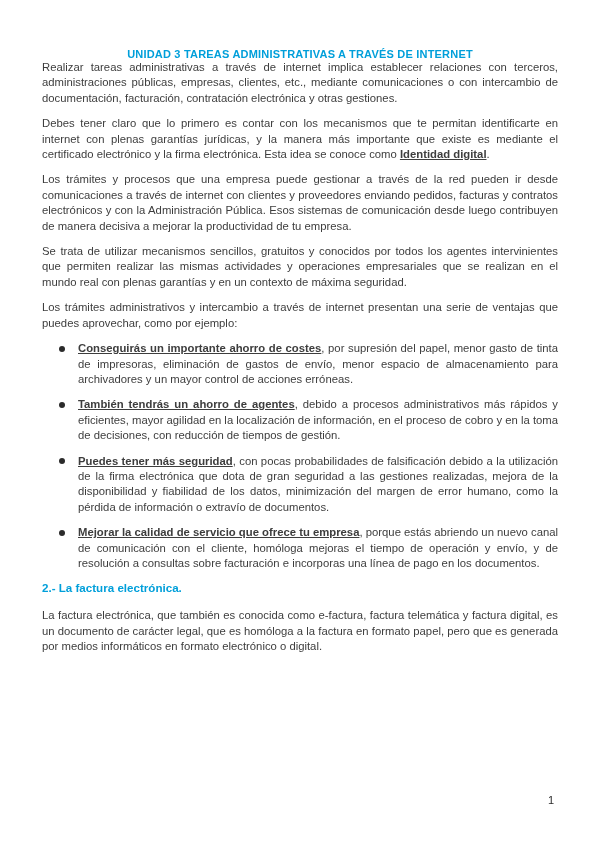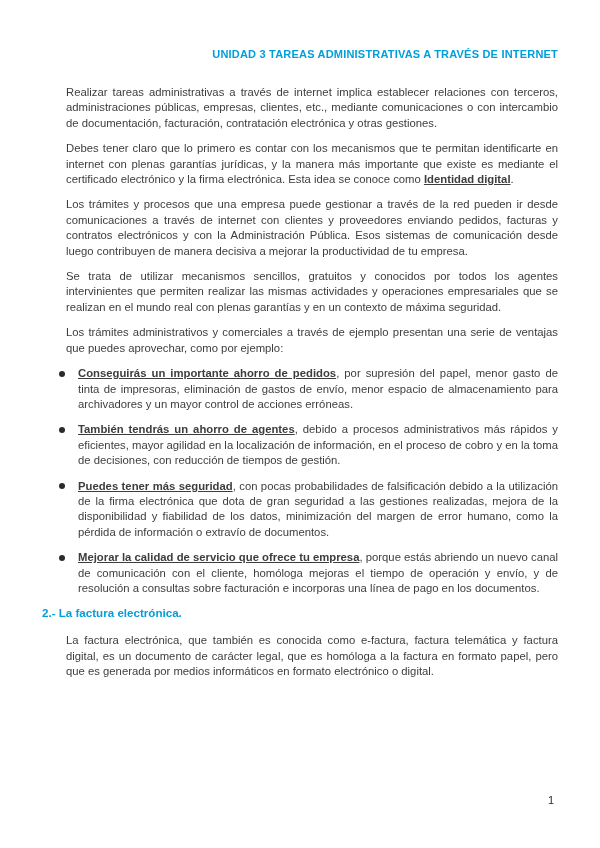--- a/index.html
+++ b/index.html
@@ -14,30 +14,28 @@
     height: 848px;
     background: #ffffff;
     padding: 48px 42px 0 42px;
     color: var(--text, #3d3d3d);
     overflow: hidden;
   }
   .doc-title {
     color: var(--accent, #009fda);
     font-size: 11px;
     font-weight: 700;
-    text-align: right;
+    text-align: center;
     letter-spacing: 0.2px;
-    margin-bottom: 25px;
   }
   .para {
     font-size: 11.3px;
     line-height: 15.4px;
     text-align: justify;
     margin-bottom: 10px;
-    margin-left: 24px;
   }
   .para strong, .bullet strong { font-weight: 700; text-decoration: underline; }
   .bullets {
     list-style: none;
     margin: 2px 0 0 0;
   }
   .bullet {
     position: relative;
     padding-left: 36px;
     font-size: 11.3px;
@@ -77,24 +75,24 @@
 
   <p class="para">Realizar tareas administrativas a través de internet implica establecer relaciones con terceros, administraciones públicas, empresas, clientes, etc., mediante comunicaciones o con intercambio de documentación, facturación, contratación electrónica y otras gestiones.</p>
 
   <p class="para"><span>Debes tener claro que lo primero es contar con los mecanismos que te permitan identificarte en internet con plenas garantías jurídicas, y la manera más importante que existe es mediante el certificado electrónico y la firma electrónica. Esta idea se conoce como </span><strong>Identidad digital</strong><span>.</span></p>
 
   <p class="para">Los trámites y procesos que una empresa puede gestionar a través de la red pueden ir desde comunicaciones a través de internet con clientes y proveedores enviando pedidos, facturas y contratos electrónicos y con la Administración Pública. Esos sistemas de comunicación desde luego contribuyen de manera decisiva a mejorar la productividad de tu empresa.</p>
 
   <p class="para">Se trata de utilizar mecanismos sencillos, gratuitos y conocidos por todos los agentes intervinientes que permiten realizar las mismas actividades y operaciones empresariales que se realizan en el mundo real con plenas garantías y en un contexto de máxima seguridad.</p>
 
 
-  <p class="para">Los trámites administrativos y comerciales a través de ejemplo presentan una serie de ventajas que puedes aprovechar, como por ejemplo:</p>
+  <p class="para">Los trámites administrativos y intercambio a través de internet presentan una serie de ventajas que puedes aprovechar, como por ejemplo:</p>
 
   <ul class="bullets">
-    <li class="bullet"><span class="bullet-dot"></span><strong>Conseguirás un importante ahorro de pedidos</strong><span>, por supresión del papel, menor gasto de tinta de impresoras, eliminación de gastos de envío, menor espacio de almacenamiento para archivadores y un mayor control de acciones erróneas.</span></li>
+    <li class="bullet"><span class="bullet-dot"></span><strong>Conseguirás un importante ahorro de costes</strong><span>, por supresión del papel, menor gasto de tinta de impresoras, eliminación de gastos de envío, menor espacio de almacenamiento para archivadores y un mayor control de acciones erróneas.</span></li>
     <li class="bullet"><span class="bullet-dot"></span><strong>También tendrás un ahorro de agentes</strong><span>, debido a procesos administrativos más rápidos y eficientes, mayor agilidad en la localización de información, en el proceso de cobro y en la toma de decisiones, con reducción de tiempos de gestión.</span></li>
     <li class="bullet"><span class="bullet-dot"></span><strong>Puedes tener más seguridad</strong><span>, con pocas probabilidades de falsificación debido a la utilización de la firma electrónica que dota de gran seguridad a las gestiones realizadas, mejora de la disponibilidad y fiabilidad de los datos, minimización del margen de error humano, como la pérdida de información o extravío de documentos.</span></li>
     <li class="bullet"><span class="bullet-dot"></span><strong>Mejorar la calidad de servicio que ofrece tu empresa</strong><span>, porque estás abriendo un nuevo canal de comunicación con el cliente, homóloga mejoras el tiempo de operación y envío, y de resolución a consultas sobre facturación e incorporas una línea de pago en los documentos.</span></li>
   </ul>
 
   <h2 class="section-heading">2.- La factura electrónica.</h2>
 
   <p class="para">La factura electrónica, que también es conocida como e-factura, factura telemática y factura digital, es un documento de carácter legal, que es homóloga a la factura en formato papel, pero que es generada por medios informáticos en formato electrónico o digital.</p>
 
   <div class="page-number">1</div>

